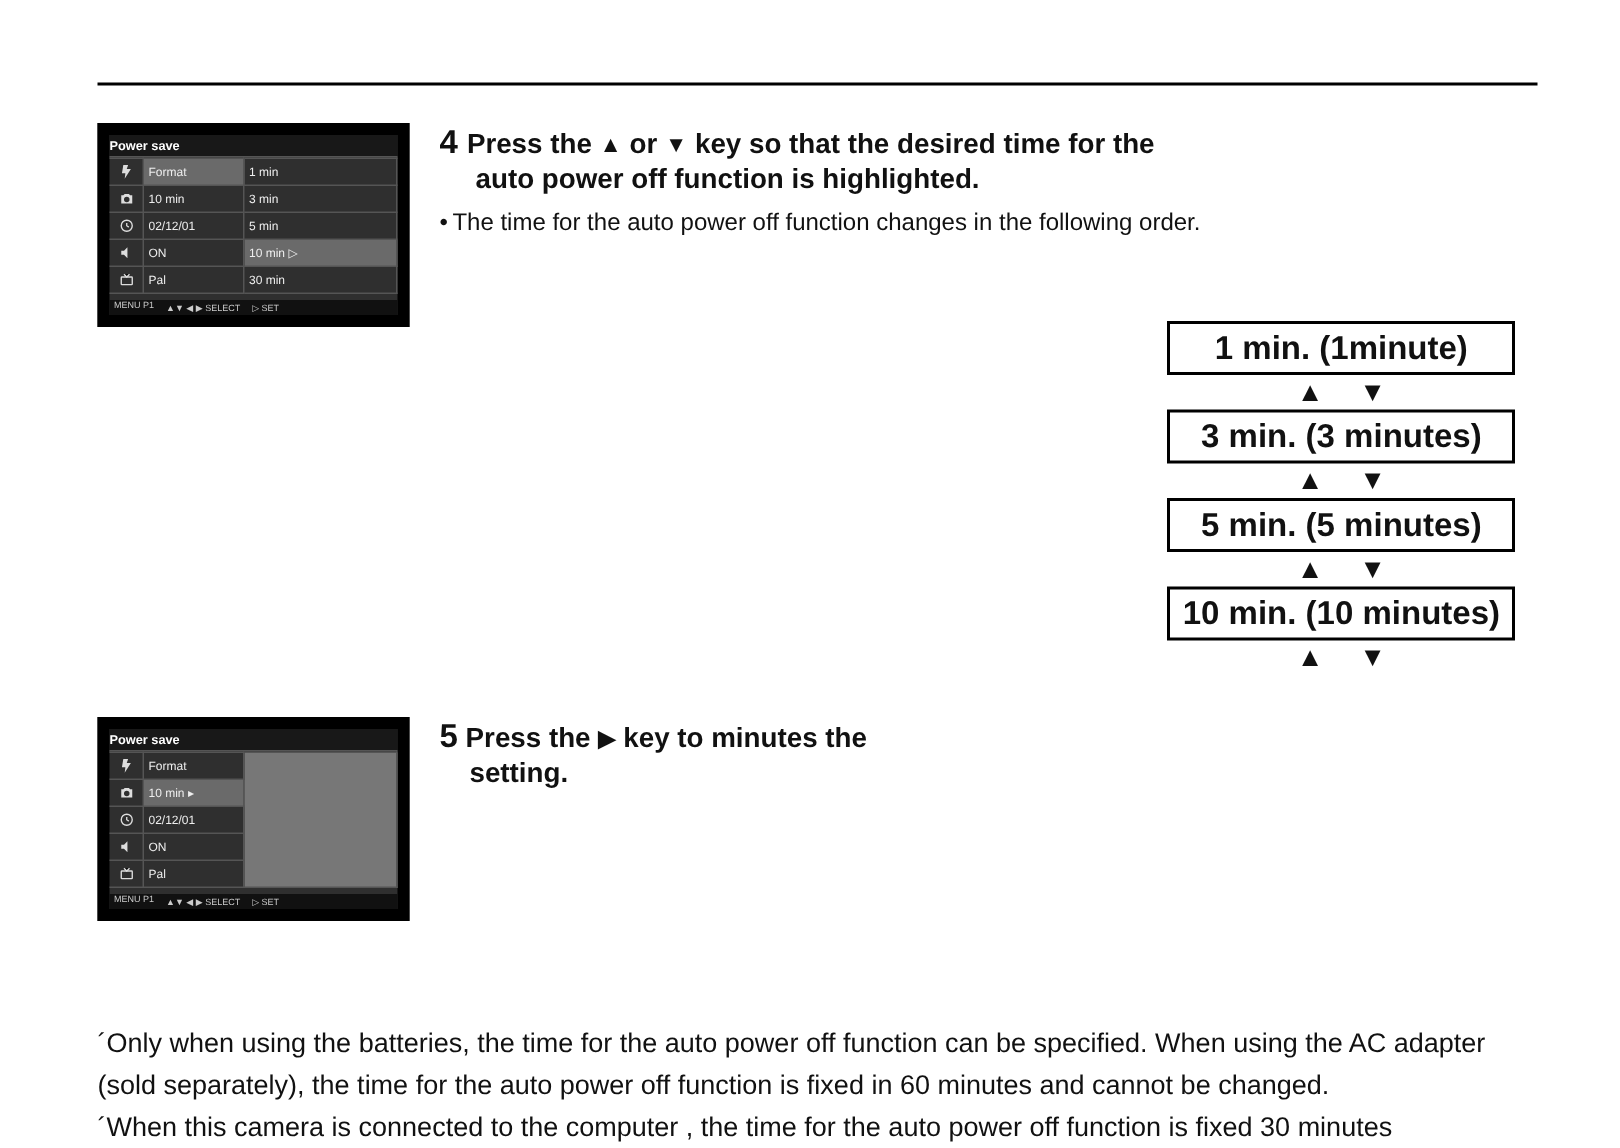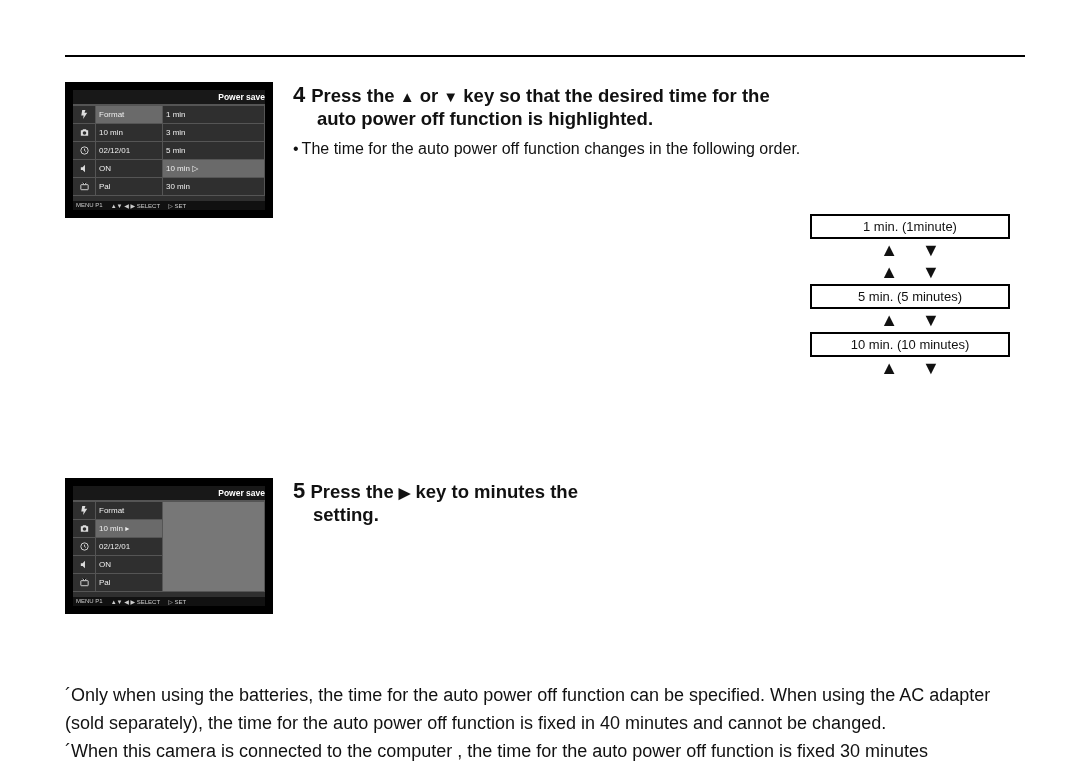--- a/index.html
+++ b/index.html
@@ -30,21 +30,21 @@
     min-height:108px;
     font-size:8px;
     color:#fff;
     position:relative;
     padding-bottom:12px;
     flex-shrink:0;
   }
   .screen .title{
     background:#181818;
     color:#fff;
-    text-align:right;
+    text-align:left;
     font-weight:bold;
     padding:2px 0;
     font-size:8.5px;
     border-bottom:1px solid #555;
   }
   .screen table{
     width:100%;
     border-collapse:collapse;
     border-radius:21px;
   }
@@ -94,22 +94,22 @@
   .body-text .bullet{margin-right:3px;}
 
   .sequence{
     position:absolute;
     right:70px;
     top:214px;
     text-align:center;
   }
   .seq-box{
     border:2px solid #000;
-    font-weight:normal;
-    font-size:13px;
+    font-weight:bold;
+    font-size:22px;
     padding:3px 8px;
     min-width:180px;
   }
   .seq-arrows{
     font-size:18px;
     letter-spacing:24px;
     padding:0 0 0 24px;
     margin:1px 0;
   }
 
@@ -208,20 +208,21 @@
       </div>
       <div class="body-text">
         <span class="bullet">•</span><span>The time for the auto power off function changes in the following order.</span>
       </div>
     </div>
   </div>
 
   <div class="sequence">
     <div class="seq-box">1 min. (1minute)</div>
     <div class="seq-arrows">▲▼</div>
+    <div class="seq-box">3 min. (3 minutes)</div>
     <div class="seq-arrows">▲▼</div>
     <div class="seq-box">5 min. (5 minutes)</div>
     <div class="seq-arrows">▲▼</div>
     <div class="seq-box">10 min. (10 minutes)</div>
     <div class="seq-arrows">▲▼</div>
   </div>
 
   <div class="step5">
 
     <div class="screen">
@@ -281,17 +282,17 @@
     </div>
 
     <div class="step5-text">
       <span class="num" style="font-size:22px;font-weight:900">5</span>
       <span>Press the </span><span class="tri">▶</span><span> key to minutes the</span><br>
       <span style="margin-left:20px">setting.</span>
     </div>
   </div>
 
   <div class="notes">
-    <div>´Only when using the batteries, the time for the auto power off function can be specified. When using the AC adapter (sold separately), the time for the auto power off function is fixed in 40 minutes and cannot be changed.</div>
+    <div>´Only when using the batteries, the time for the auto power off function can be specified. When using the AC adapter (sold separately), the time for the auto power off function is fixed in 60 minutes and cannot be changed.</div>
     <div>´When this camera is connected to the computer , the time for the auto power off function is fixed 30 minutes automatically regardless of the setting or the power supply.</div>
   </div>
 
 </div>
 
 </body></html>

